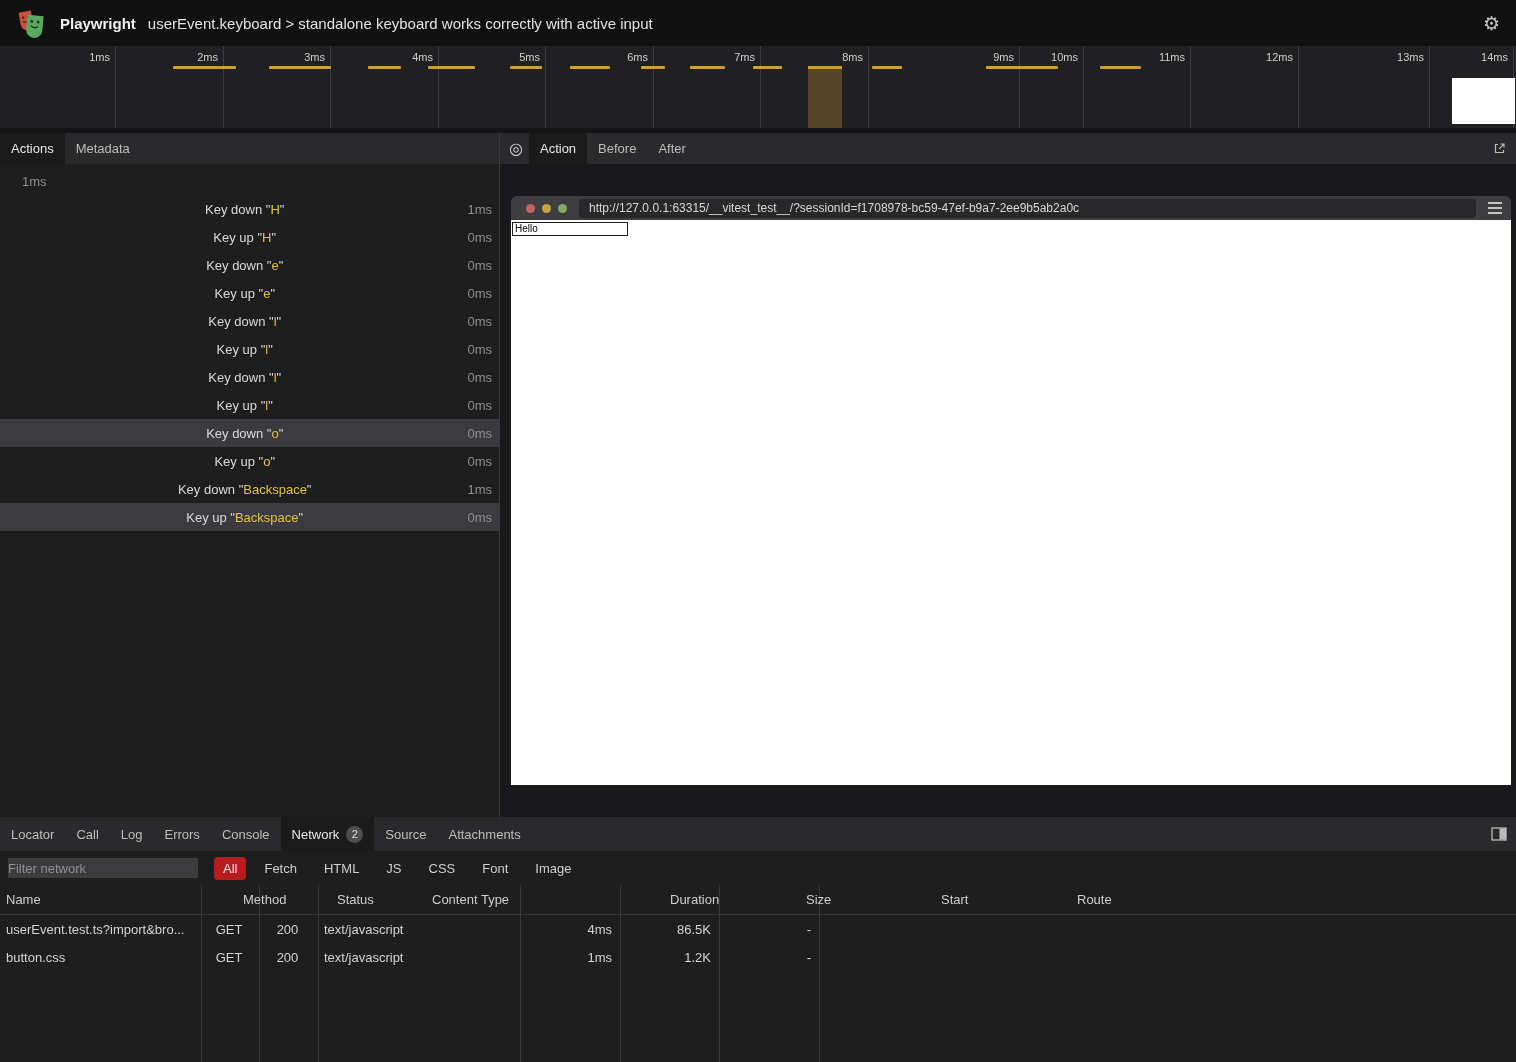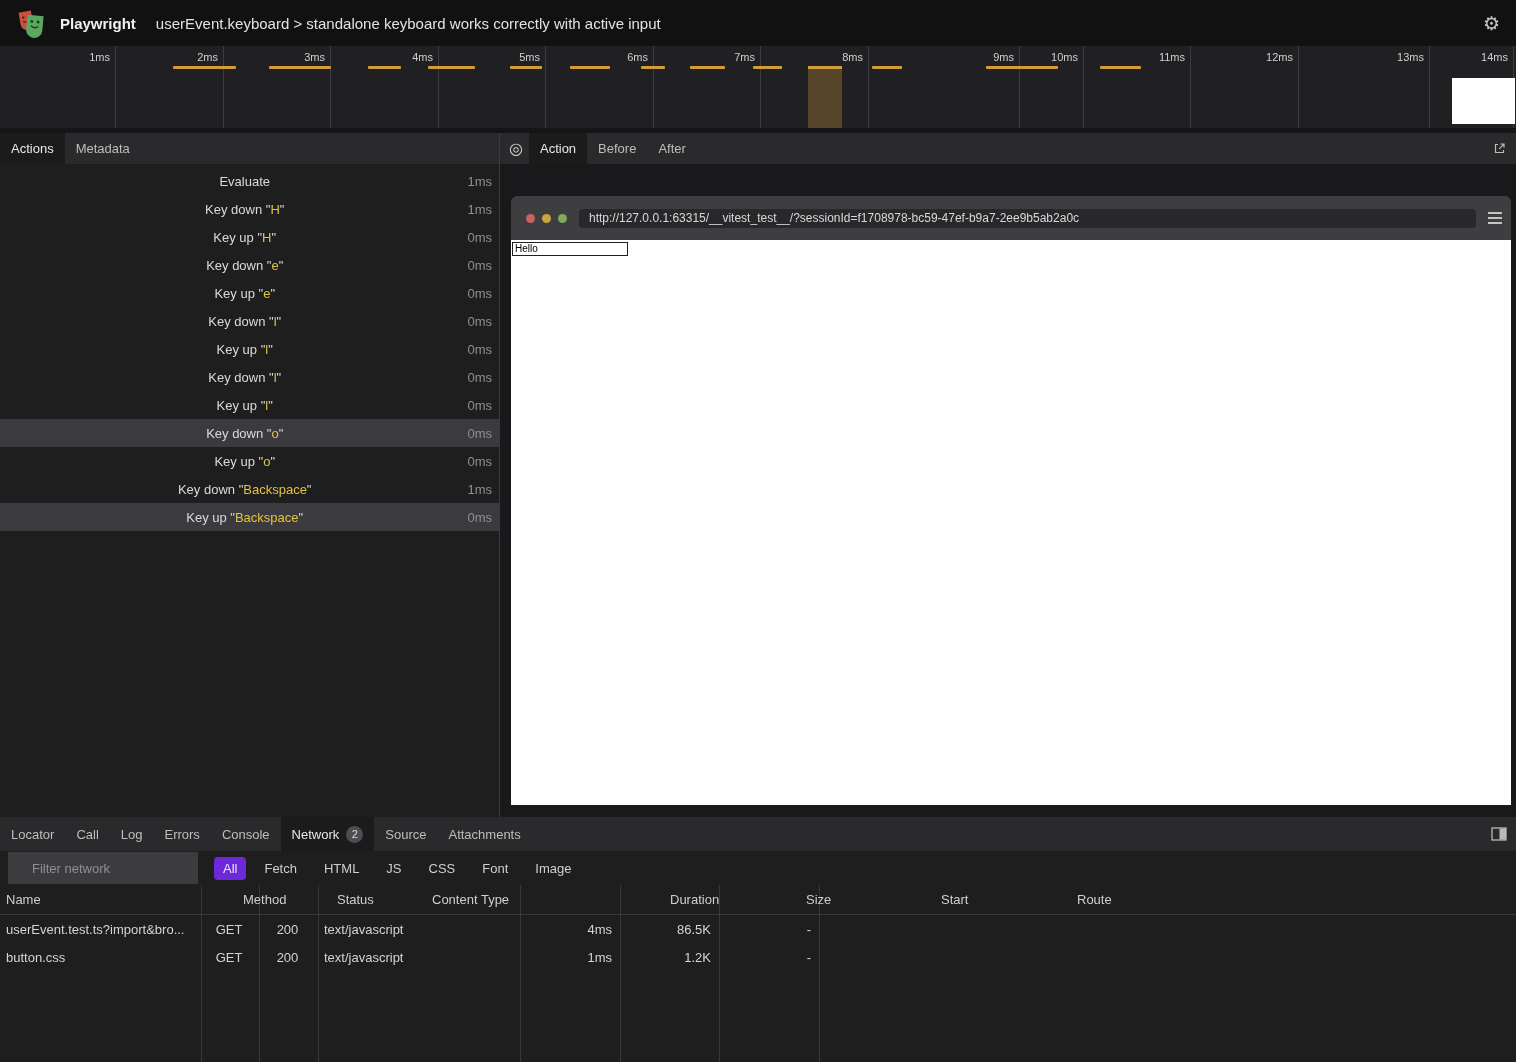--- a/index.html
+++ b/index.html
@@ -2,21 +2,21 @@
 <html><head>
 <meta charset="utf-8">
 <style>
   * { box-sizing: border-box; margin: 0; padding: 0; }
   html,body { width:1516px; height:1062px; background:#1b1b1d; font-family:"Liberation Sans",sans-serif; overflow:hidden; }
   .app { position:relative; width:1516px; height:1062px; display:flex; flex-direction:column; color:#d6d6d6; }
 
   
   .hdr { height:46px; flex:0 0 46px; background:#111112; display:flex; align-items:center; padding:0 16px; }
   .logo { width:30px; height:30px; margin-right:14px; }
-  .app-name { font-weight:bold; font-size:15px; color:#f0f0f0; margin-right:20px; }
+  .app-name { font-weight:bold; font-size:15px; color:#f0f0f0; margin-right:12px; }
   .trace-title { font-size:15px; color:#e2e2e2; }
   .hdr-spacer { flex:1; }
   .gear { font-size:19px; color:#c6c6c6; cursor:pointer; line-height:1; }
 
   
   .timeline { position:relative; height:87px; flex:0 0 87px; background:#202023; border-bottom:5px solid #151517; overflow:hidden; }
   .tick { position:absolute; top:0; height:100%; width:108px; border-right:1px solid #3d3d41; text-align:right; padding:5px 5px 0 0; font-size:11px; color:#cfcfcf; }
   .tbar { position:absolute; top:20px; height:3px; background:#d39c3a; border-radius:1px; }
   .tbar.sel { height:62px; background:rgba(211,156,58,.30); border-top:3px solid #d39c3a; border-radius:0; }
   .film-thumb { position:absolute; top:32px; right:1px; width:63px; height:46px; background:#ffffff; }
@@ -36,41 +36,41 @@
   .key { color:#e3c33f; }
   .a-dur { color:#8f8f8f; font-size:13px; }
 
   .right { flex:1; background:#19191b; display:flex; flex-direction:column; min-width:0; }
   .target-ic { display:flex; align-items:center; padding:0 6px 0 9px; font-size:16px; color:#cccccc; cursor:pointer; }
   .bar-spacer { flex:1; }
   .bar-icon { display:flex; align-items:center; padding:0 9px; cursor:pointer; }
 
   .snapshot-area { position:relative; flex:1; }
   .browser { position:absolute; left:11px; top:32px; width:1000px; }
-  .chrome { height:44px; background:#3e3e41; border-radius:6px 6px 0 0; display:flex; align-items:center; padding:0 9px; }
+  .chrome { height:24px; background:#3e3e41; border-radius:6px 6px 0 0; display:flex; align-items:center; padding:0 9px; }
   .dots { display:flex; gap:7px; margin:0 12px 0 6px; }
   .dot { width:9px; height:9px; border-radius:50%; }
   .dot.r { background:#c8625f; } .dot.y { background:#c9a43f; } .dot.g { background:#81a95f; }
   .urlbar { flex:1; height:19px; background:#28282b; border-radius:4px; display:flex; align-items:center; padding:0 10px; font-size:12px; color:#d8d8d8; margin-right:12px; white-space:nowrap; overflow:hidden; }
   .hamburger { display:flex; flex-direction:column; gap:3px; cursor:pointer; }
   .hamburger span { display:block; width:14px; height:2px; background:#c4c4c4; }
   .page { height:565px; background:#ffffff; position:relative; }
   .page-input { position:absolute; left:1px; top:2px; width:116px; height:14px; background:#fff; border:1px solid #1f1f1f; font-size:10px; line-height:12px; color:#000; padding-left:2px; font-family:"Liberation Sans",sans-serif; }
 
   
   .bottom { height:245px; flex:0 0 245px; background:#1e1e1f; display:flex; flex-direction:column; }
   .bottom .tabbar { height:34px; flex:0 0 34px; }
   .badge { background:#4d4d52; border-radius:50%; min-width:17px; height:17px; font-size:11px; display:inline-flex; align-items:center; justify-content:center; margin-left:7px; color:#dedede; padding:0 2px; }
   .badge:empty { display:none; }
   .filter-row { height:34px; flex:0 0 34px; display:flex; align-items:center; padding-left:8px; }
-  .filter-input { width:190px; height:32px; background:#3c3c3f; border:none; outline:none; color:#c4b5fd; font-size:13px; padding:0 24px; font-family:"Liberation Sans",sans-serif; }
+  .filter-input { width:190px; height:20px; background:#3c3c3f; border:none; outline:none; color:#c4b5fd; font-size:13px; padding:0 0; font-family:"Liberation Sans",sans-serif; }
   .filter-input::placeholder { color:#909092; }
   .chip { padding:4px 9px; font-size:13px; color:#cfcfcf; border-radius:4px; margin-left:9px; cursor:pointer; }
   .chip:first-of-type { margin-left:16px; }
-  .chip.active { background:#6d28d9; color:#eaeaea; }
+  .chip.active { background:#b91c1c; color:#eaeaea; }
 
   .net-table { flex:1; position:relative; font-size:13px; min-height:0; }
   .col-sep { position:absolute; top:0; bottom:0; width:1px; background:#38383b; }
   .nt-row { display:grid; grid-template-columns:201px 58px 59px 202px 100px 99px 100px auto; position:relative; }
   .nt-head { height:30px; border-bottom:1px solid #38383b; color:#cfcfcf;gap:36px; }
   .nt-body .nt-row { height:28px; color:#d4d4d4; cursor:pointer; }
   .c { display:flex; align-items:center; padding:0 8px 0 6px; white-space:nowrap; overflow:hidden; }
   .c.center { justify-content:center; }
   .c.rightal { justify-content:flex-end; }
 </style>
@@ -195,21 +195,20 @@
     <div class="left">
       <div class="tabbar">
 
           <div class="tab active">Actions</div>
 
           <div class="tab">Metadata</div>
         </div>
       <div class="action-list">
 
           <div class="action-row">
-            <span class="a-label"><span>Evaluate</span><span class="key"></span><span></span></span>
             <span class="a-dur">1ms</span>
           </div>
 
           <div class="action-row">
             <span class="a-label"><span>Key down "</span><span class="key">H</span><span>"</span></span>
             <span class="a-dur">1ms</span>
           </div>
 
           <div class="action-row">
             <span class="a-label"><span>Key up "</span><span class="key">H</span><span>"</span></span>

